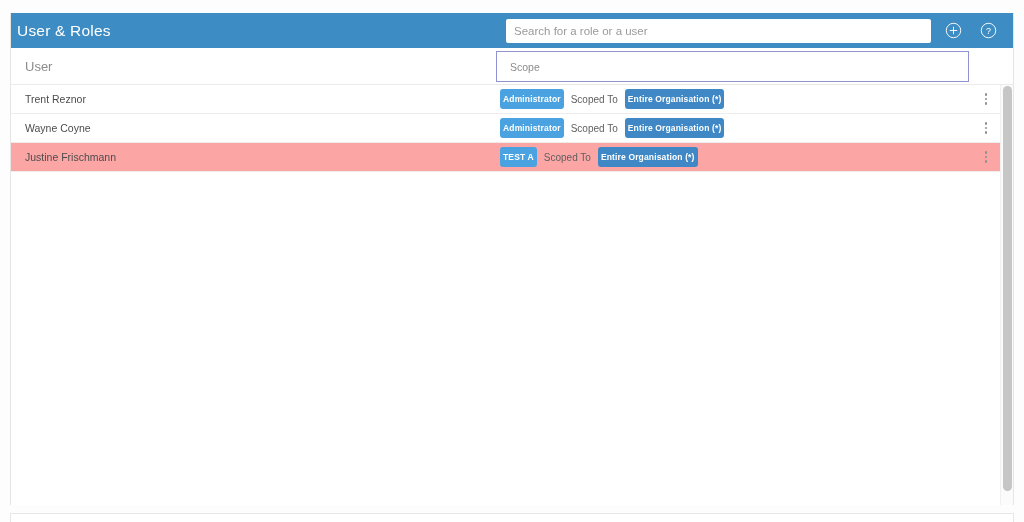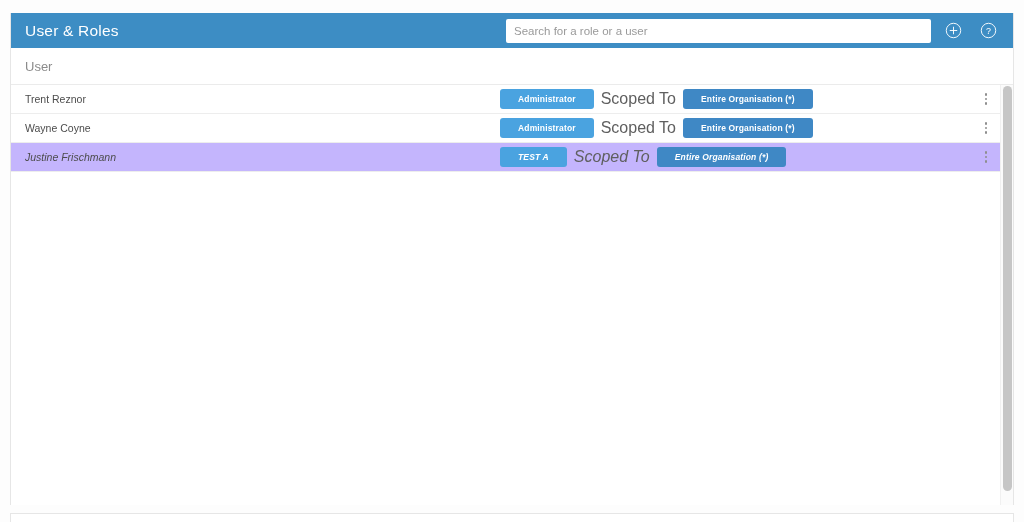--- a/index.html
+++ b/index.html
@@ -41,21 +41,21 @@
     height: 35px;
     background: #3d8dc4;
     display: flex;
     align-items: center;
   }
   .titlebar-title {
     color: #ffffff;
     font-size: 15.5px;
     font-weight: 400;
     letter-spacing: .2px;
-    margin-left: 14px;
+    margin-left: 6px;
     white-space: nowrap;
   }
   .titlebar-spacer { flex: 1 1 auto; }
 
   .search-input {
     width: 425px;
     height: 23px;
     border: none;
     border-radius: 2px;
     background: #ffffff;
@@ -123,21 +123,21 @@
 
   .row {
     position: relative;
     width: 990px;
     height: 29px;
     border-bottom: 1px solid #ededed;
     display: flex;
     align-items: center;
     background: #ffffff;
   }
-  .row.alt { background: #c4b5fd; font-style: italic; }
+  .row.alt { background: #fca5a5; }
 
   .cell-user {
     position: absolute;
     left: 14px;
     font-size: 10.5px;
     color: #4c4c4c;
     white-space: nowrap;
     text-align: right;
   }
 
@@ -147,34 +147,34 @@
     display: flex;
     align-items: center;
     gap: 6px;
   }
 
   .badge {
     display: inline-flex;
     align-items: center;
     justify-content: center;
     height: 20px;
-    padding: 0 18px;
+    padding: 0 3px;
     border-radius: 3px;
     color: #ffffff;
     font-size: 8.5px;
     font-weight: bold;
     letter-spacing: .15px;
     white-space: nowrap;
     cursor: pointer;
   }
   .badge-role  { background: #4aa3e0; }
   .badge-scope { background: #3f88c5; }
 
   .scoped-to {
-    font-size: 16px;
+    font-size: 10px;
     color: #5f5f5f;
     white-space: nowrap;
     padding: 0 1px;
   }
 
   .row-menu {
     position: absolute;
     right: 6px;
     width: 18px;
     height: 22px;
@@ -249,20 +249,23 @@
         <svg width="17" height="17" viewBox="0 0 20 20">
           <circle cx="10" cy="10" r="8.5" fill="none" stroke="#ffffff" stroke-width="1.1"></circle>
           <text x="10" y="14.2" text-anchor="middle" font-family="Liberation Sans, sans-serif" font-size="10.5" fill="#ffffff">?</text>
         </svg>
       </div>
     </div>
 
     <div class="colheader">
       <div class="col-user">User</div>
 
+      <div class="col-scope-box">
+        <span class="col-scope-label">Scope</span>
+      </div>
     </div>
 
     <div class="tablebody" id="tablebody">
         <div class="row">
           <div class="cell-user">Trent Reznor</div>
           <div class="cell-scope">
             <span class="badge badge-role">Administrator</span>
             <span class="scoped-to">Scoped To</span>
             <span class="badge badge-scope">Entire Organisation (*)</span>
           </div>

